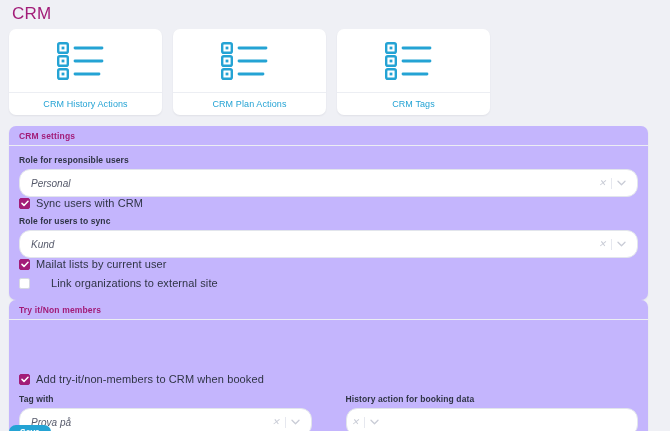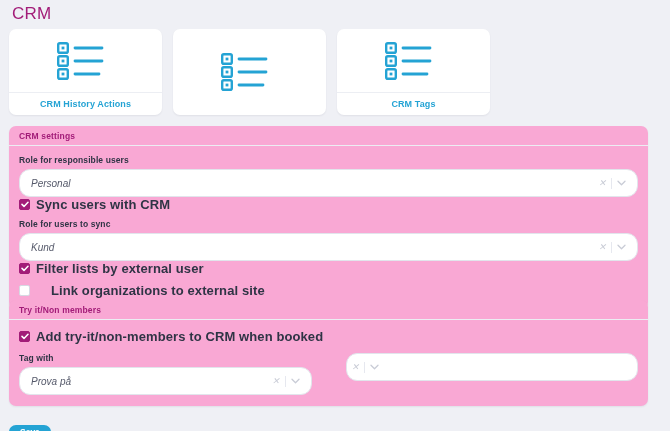--- a/index.html
+++ b/index.html
@@ -55,32 +55,32 @@
   }
   .card-footer {
     height: 22px;
     border-top: 1px solid #eceef3;
     display: flex;
     align-items: center;
     justify-content: center;
   }
   .card-label {
     font-size: 9px;
-    font-weight: bold;
+    font-weight: normal;
     color: #24a3d4;
     letter-spacing: 0.1px;
   }
   .list-icon { display: block; }
 
   
   .panel {
     position: absolute;
     left: 9px;
     width: 639px;
-    background: #f9a8d4;
+    background: #c4b5fd;
     border-radius: 7px;
     box-shadow: 0 1px 2px rgba(30,35,60,0.07);
     box-sizing: border-box;
   }
   .panel-header {
     height: 19px;
     display: flex;
     align-items: center;
     padding: 0 10px;
     border-bottom: 1px solid #eceef3;
@@ -160,22 +160,22 @@
     box-sizing: border-box;
     flex: none;
     display: flex;
     align-items: center;
     justify-content: center;
     margin-right: 6px;
   }
   .checkbox.checked { background: #a21c78; border: 1px solid #a21c78; }
   .checkbox.unchecked { background: #ffffff; border: 1px solid #d6d9e2; }
   .check-label {
-    font-size: 13px;
-    font-weight: bold;
+    font-size: 11px;
+    font-weight: normal;
     color: #2f3445;
     letter-spacing: 0.1px;
   }
 
   .two-col { display: flex; gap: 34px; }
   .two-col > .field { flex: 1; margin-bottom: 0; }
 
   
   .save-button {
     position: absolute;
@@ -238,20 +238,23 @@
               <rect x="1.2" y="14.2" width="9.6" height="9.6" rx="1.6" stroke-width="2.4"></rect>
               <rect x="4.6" y="17.6" width="2.8" height="2.8" fill="#24a3d4" stroke="none"></rect>
               <line x1="18" y1="19" x2="45" y2="19" stroke-width="2.8" stroke-linecap="round"></line>
               <rect x="1.2" y="27.2" width="9.6" height="9.6" rx="1.6" stroke-width="2.4"></rect>
               <rect x="4.6" y="30.6" width="2.8" height="2.8" fill="#24a3d4" stroke="none"></rect>
               <line x1="18" y1="32" x2="42" y2="32" stroke-width="2.8" stroke-linecap="round"></line>
             </g>
           </svg>
         </span>
       </div>
+      <div class="card-footer">
+        <span class="card-label">CRM Plan Actions</span>
+      </div>
     </div>
 
     <div class="card">
       <div class="card-icon-area">
         <span>
           <svg class="list-icon" width="58" height="38" viewBox="0 0 58 38">
             <g fill="none" stroke="#24a3d4">
               <rect x="1.2" y="1.2" width="9.6" height="9.6" rx="1.6" stroke-width="2.4"></rect>
               <rect x="4.6" y="4.6" width="2.8" height="2.8" fill="#24a3d4" stroke="none"></rect>
               <line x1="18" y1="6" x2="45" y2="6" stroke-width="2.8" stroke-linecap="round"></line>
@@ -318,38 +321,38 @@
           </span>
         </div>
       </div>
 
       <div class="check-row">
         <span class="checkbox checked">
           <svg width="8" height="7" viewBox="0 0 8 7">
               <path d="M1 3.4 L3 5.4 L7 1.2" fill="none" stroke="#ffffff" stroke-width="1.5" stroke-linecap="round" stroke-linejoin="round"></path>
             </svg>
         </span>
-        <span class="check-label">Filter lists by external user</span>
+        <span class="check-label">Mailat lists by current user</span>
       </div>
 
       <div class="check-row" style="margin-bottom:0;gap:15px;">
         <span class="checkbox unchecked"></span>
         <span class="check-label">Link organizations to external site</span>
       </div>
 
     </div>
   </div>
 
   <div class="panel" style="top:300px;">
     <div class="panel-header">
       <span class="panel-title">Try it/Non members</span>
     </div>
     <div class="panel-body">
 
-      <div class="check-row" style="margin-bottom:9px;">
+      <div class="check-row" style="margin-bottom:9px;margin-top:44px;">
         <span class="checkbox checked">
           <svg width="8" height="7" viewBox="0 0 8 7">
               <path d="M1 3.4 L3 5.4 L7 1.2" fill="none" stroke="#ffffff" stroke-width="1.5" stroke-linecap="round" stroke-linejoin="round"></path>
             </svg>
         </span>
         <span class="check-label">Add try-it/non-members to CRM when booked</span>
       </div>
 
       <div class="two-col">
 
@@ -363,20 +366,21 @@
               <span class="ind-arrow">
                 <svg width="9" height="6" viewBox="0 0 9 6">
                     <path d="M1 1.3 L4.5 4.7 L8 1.3" fill="none" stroke="#c9ccd6" stroke-width="1.3" stroke-linecap="round" stroke-linejoin="round"></path>
                   </svg>
               </span>
             </span>
           </div>
         </div>
 
         <div class="field">
+          <div class="field-label">History action for booking data</div>
           <div class="select-control">
             <span class="select-indicators">
               <span class="ind-clear">✕</span>
               <span class="ind-sep"></span>
               <span class="ind-arrow">
                 <svg width="9" height="6" viewBox="0 0 9 6">
                     <path d="M1 1.3 L4.5 4.7 L8 1.3" fill="none" stroke="#c9ccd6" stroke-width="1.3" stroke-linecap="round" stroke-linejoin="round"></path>
                   </svg>
               </span>
             </span>

